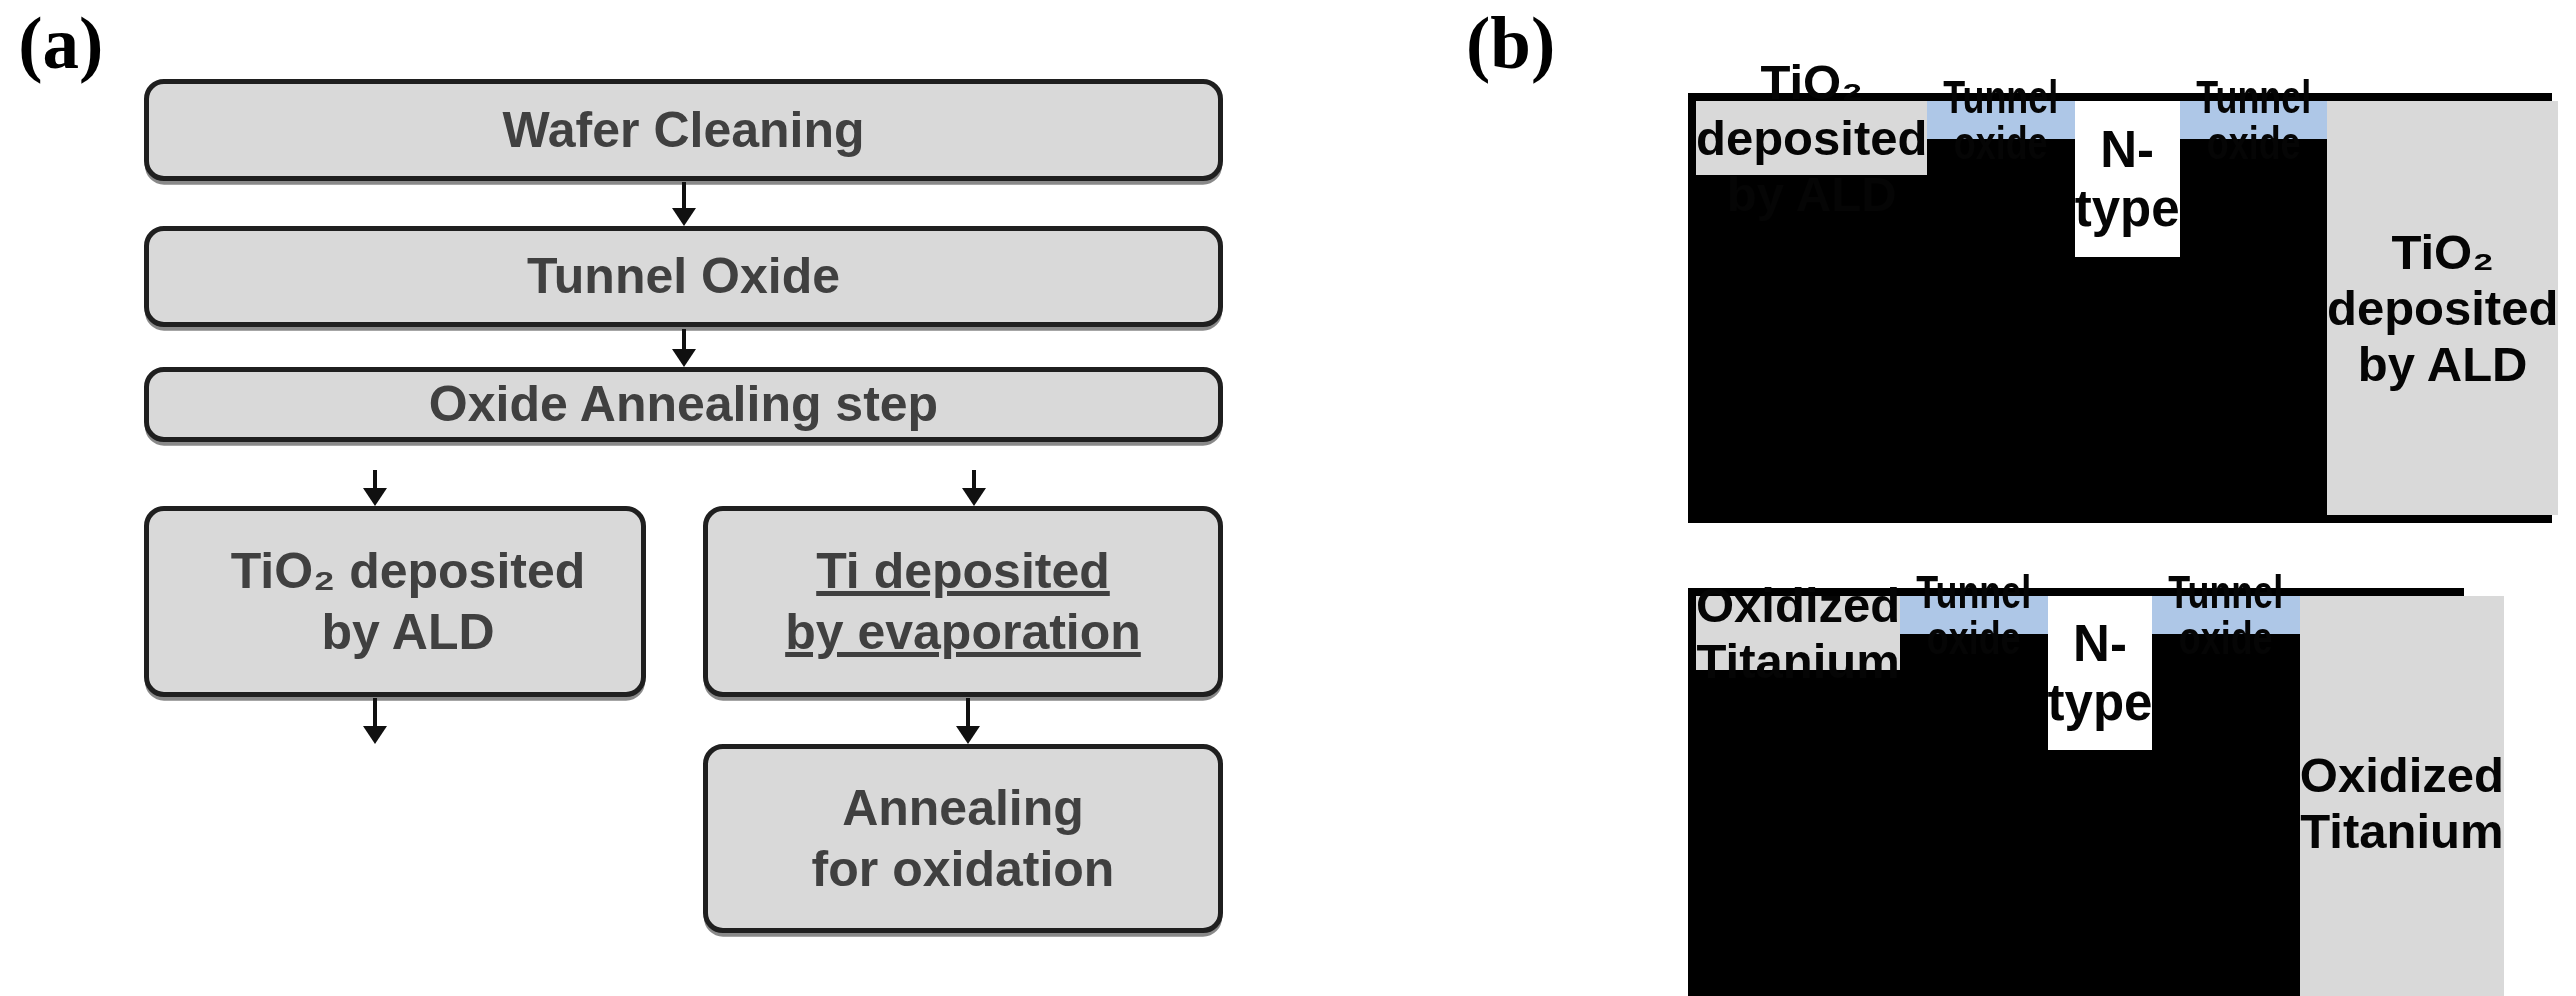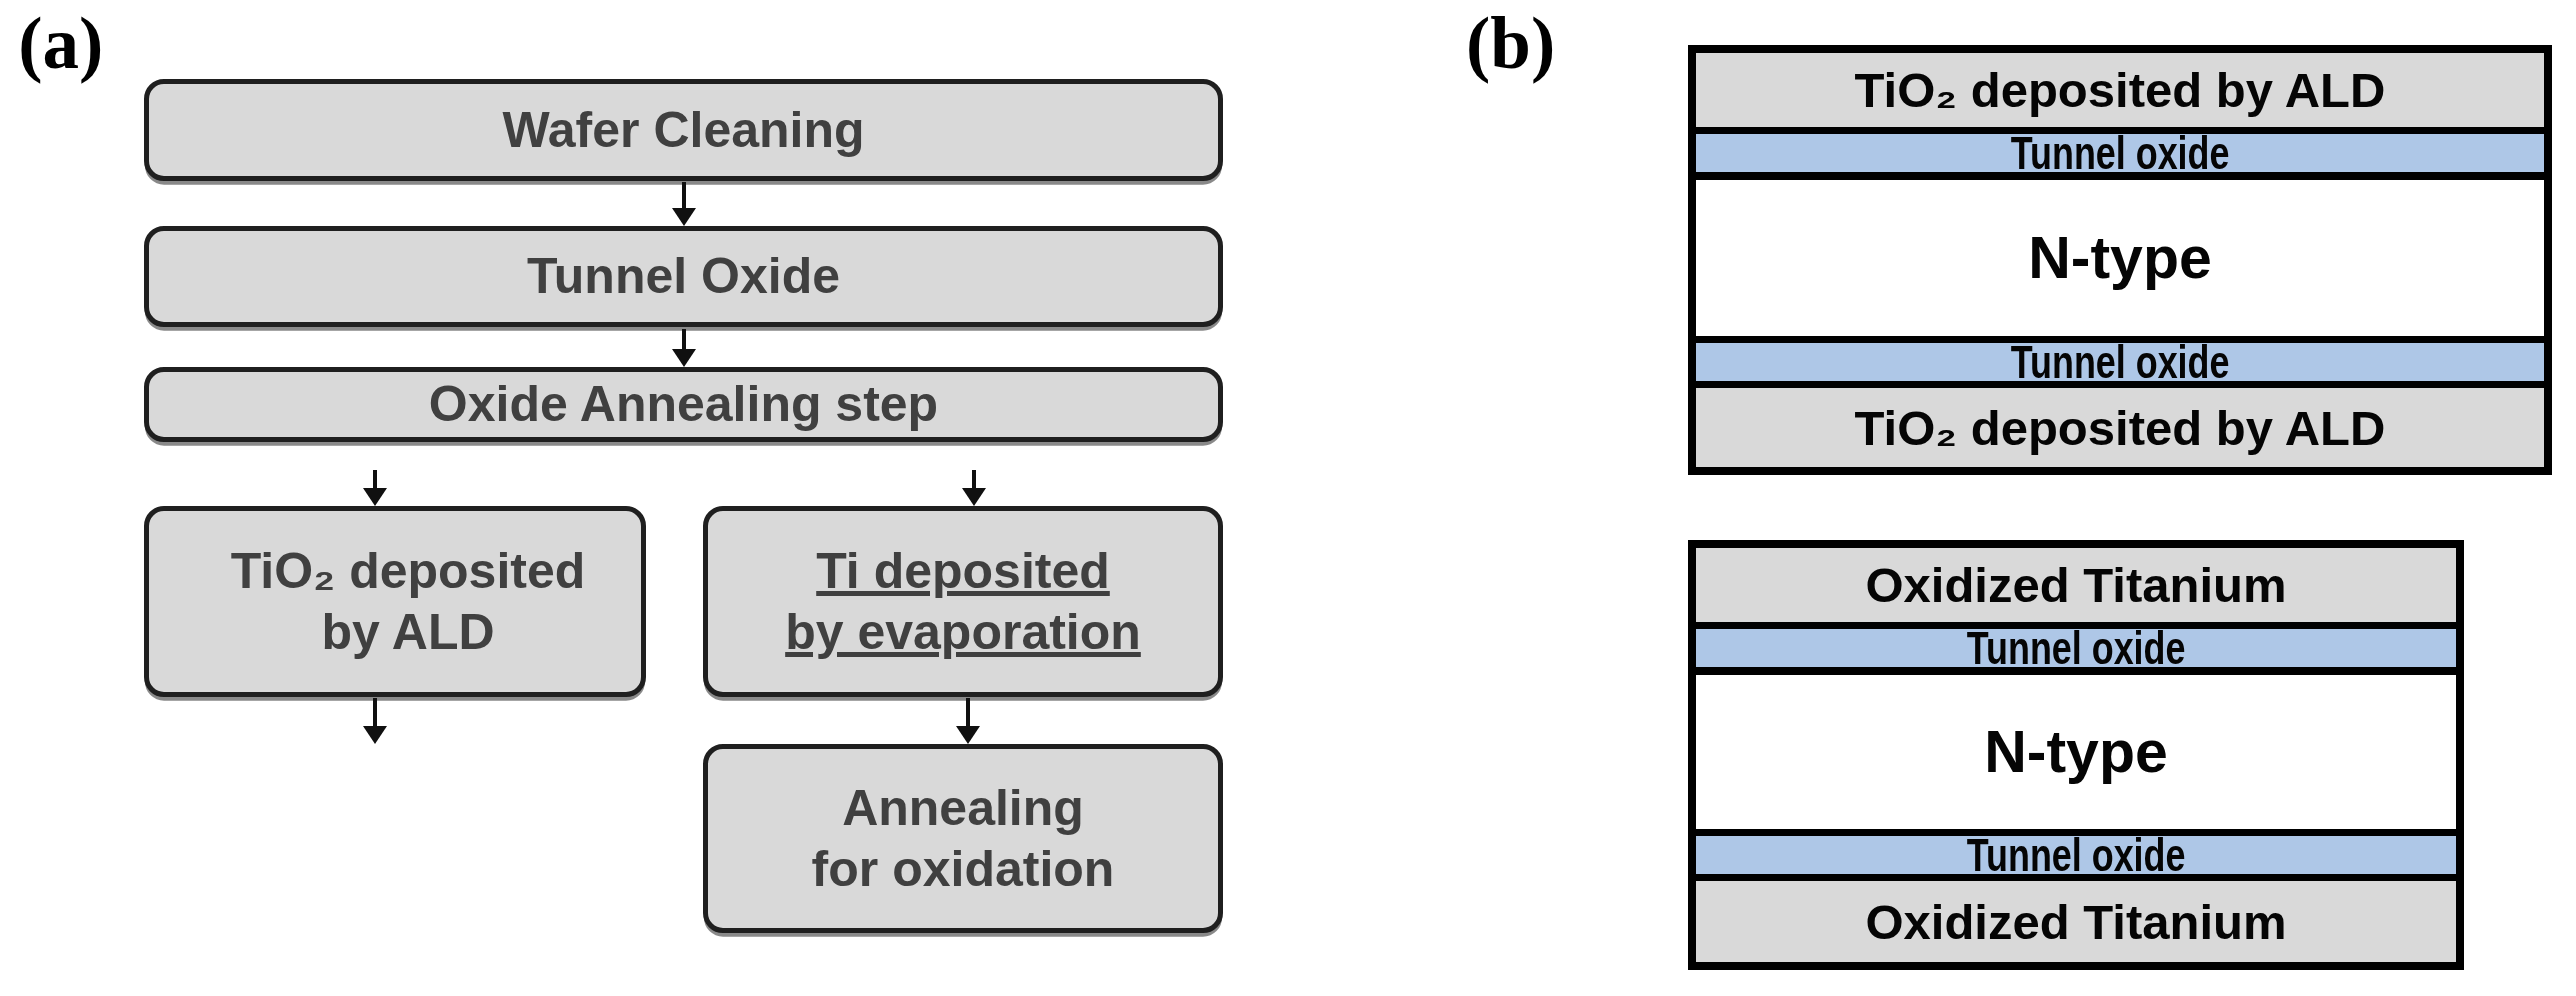--- a/index.html
+++ b/index.html
@@ -57,33 +57,33 @@
     border-right:12px solid transparent;
     border-top:18.3px solid #101010;
   }
   
   .stack{
     position:absolute;
     box-sizing:border-box;
     border:8.2px solid var(--ink);
     background:var(--ink);
     display:flex;
-    flex-direction:column;
+    margin-top:48px;
   }
   .layer{
     display:flex;
     align-items:center;
     justify-content:center;
     text-align:center;
     font-weight:bold;
     color:#050505;
     overflow:visible;
   }
   .layer.gray{background:var(--gray);font-size:49px;}
-  .layer.white{background:#ffffff;font-size:59px;}
+  .layer.white{background:#ffffff;font-size:51px;}
   .layer.blue{background:var(--blue);font-size:46px;line-height:1;}
   .layer.blue .narrow{display:inline-block;transform:scaleX(0.78);transform-origin:center;}
   .sep{height:7.3px;background:var(--ink);flex:0 0 auto;}
 </style>
 </head>
 <body>
 
 <div class="canvas">
 
   <div class="panel-label" style="left:18.3px;top:7.3px;">(a)</div>

